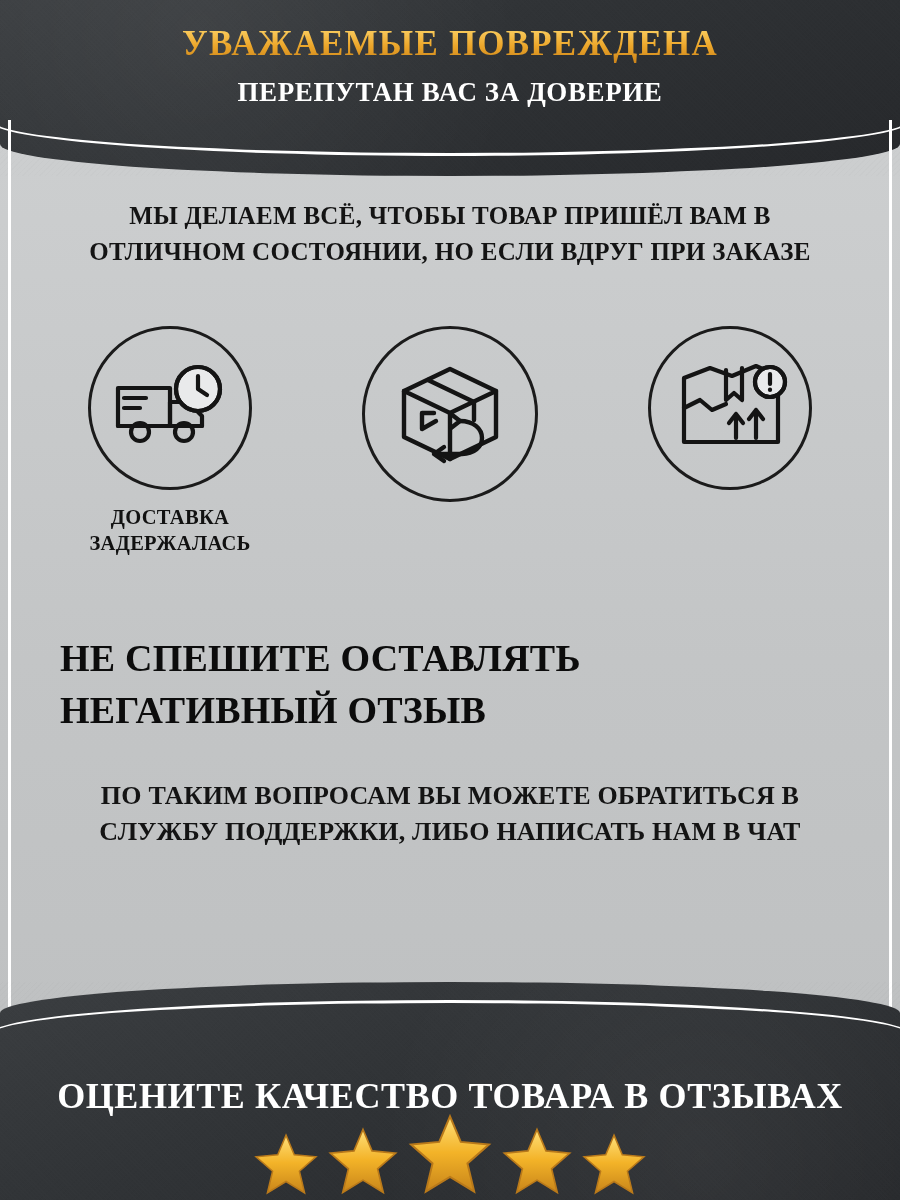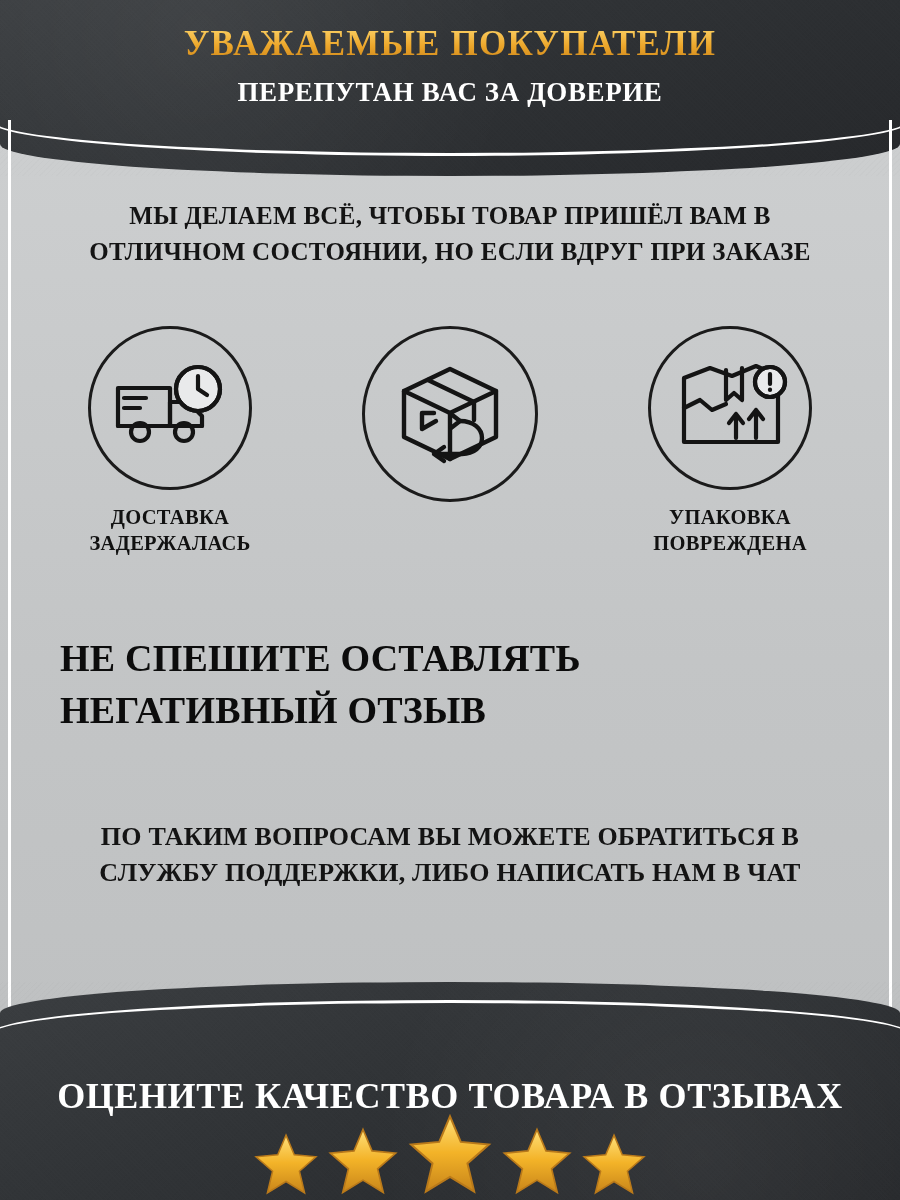--- a/index.html
+++ b/index.html
@@ -162,21 +162,20 @@
     position: absolute;
     left: 50px;
     top: 778px;
     width: 800px;
     text-align: center;
     font-size: 26px;
     line-height: 36px;
     font-weight: bold;
     color: #141414;
     letter-spacing: 0.2px;
-    margin-top: 41px;
   }
 
   
   .band-bottom {
     position: absolute;
     left: 0;
     bottom: 0;
     width: 900px;
     height: 218px;
     background:
@@ -224,21 +223,21 @@
 </head>
 <body>
 
 <div class="page">
 
   <div class="band-top">
     <div class="noise"></div>
   </div>
   <div class="band-top-liner"></div>
 
-  <div class="title-gold">УВАЖАЕМЫЕ ПОКУПАТЕЛИ</div>
+  <div class="title-gold">УВАЖАЕМЫЕ ПОВРЕЖДЕНА</div>
   <div class="title-sub">ПЕРЕПУТАН ВАС ЗА ДОВЕРИЕ</div>
 
   <div class="rail left"></div>
   <div class="rail right"></div>
 
   <div class="intro">МЫ ДЕЛАЕМ ВСЁ, ЧТОБЫ ТОВАР ПРИШЁЛ ВАМ В ОТЛИЧНОМ СОСТОЯНИИ, НО ЕСЛИ ВДРУГ ПРИ ЗАКАЗЕ</div>
 
   <div class="icons">
 
     <div class="icon-cell">
@@ -280,21 +279,20 @@
           <path d="M56 14 v30 l8 -7 l8 7 v-32"></path>
           <path d="M14 52 l16 -8 l12 10 l14 -6"></path>
           <path d="M66 82 v-24 M66 58 l-7 9 M66 58 l7 9"></path>
           <path d="M86 82 v-28 M86 54 l-7 9 M86 54 l7 9"></path>
           <circle cx="100" cy="26" r="15" fill="#e9eaeb"></circle>
           <circle cx="100" cy="26" r="15"></circle>
           <path d="M100 18 v10"></path>
           <path d="M100 33.5 v0.5"></path>
         </svg>
       </div>
-      <div class="icon-caption">УПАКОВКА ПОВРЕЖДЕНА</div>
     </div>
 
   </div>
 
   <div class="headline">НЕ СПЕШИТЕ ОСТАВЛЯТЬ НЕГАТИВНЫЙ ОТЗЫВ</div>
   <div class="support">ПО ТАКИМ ВОПРОСАМ ВЫ МОЖЕТЕ ОБРАТИТЬСЯ В СЛУЖБУ ПОДДЕРЖКИ, ЛИБО НАПИСАТЬ НАМ В ЧАТ</div>
 
   <div class="band-bottom">
     <div class="noise"></div>
   </div>

